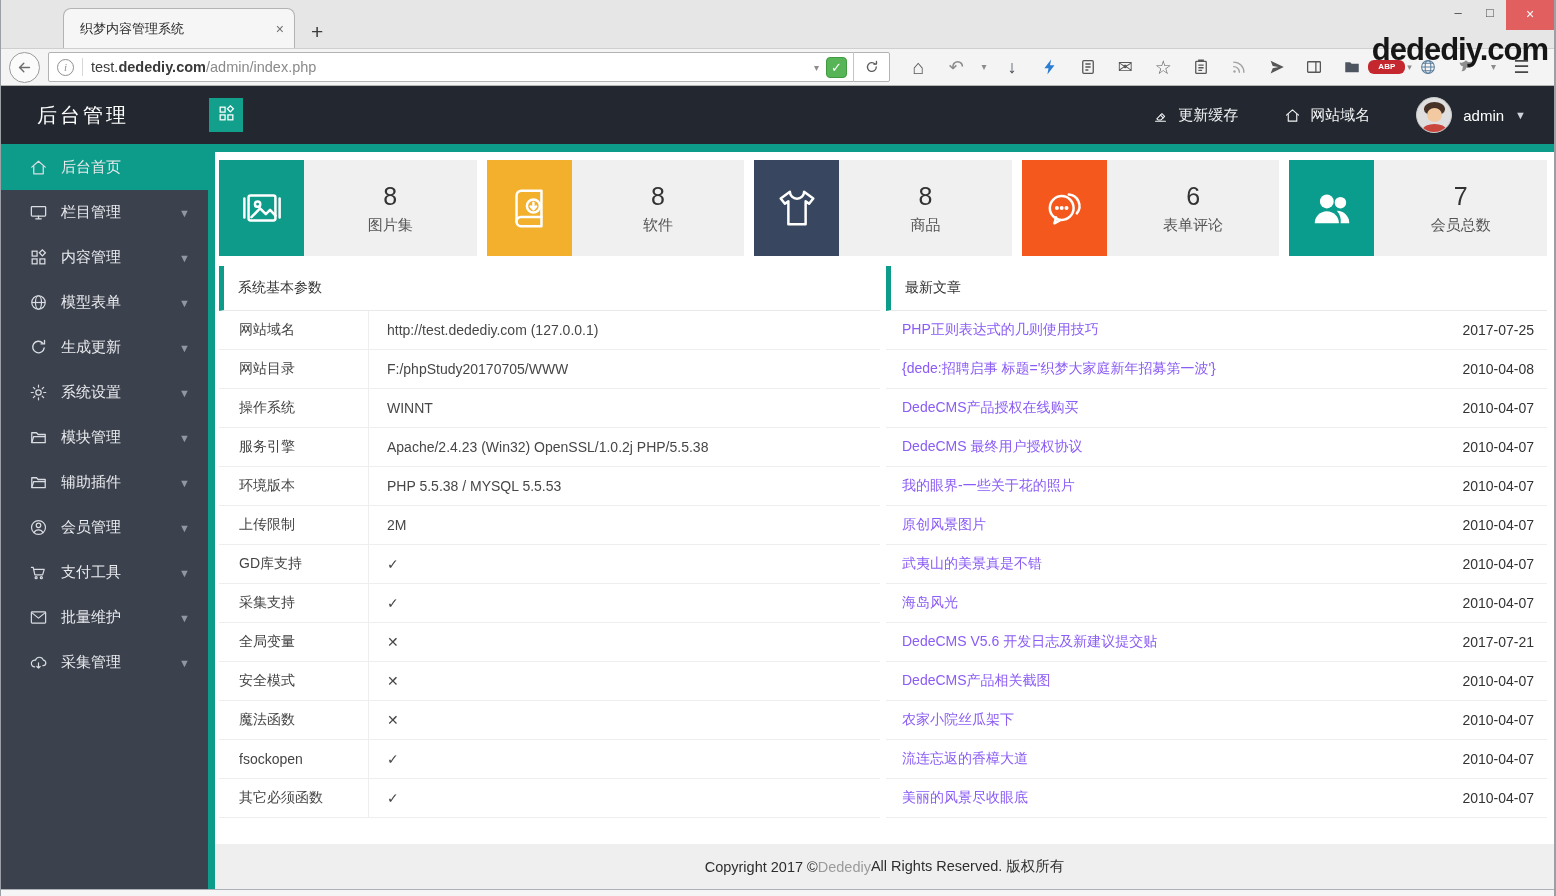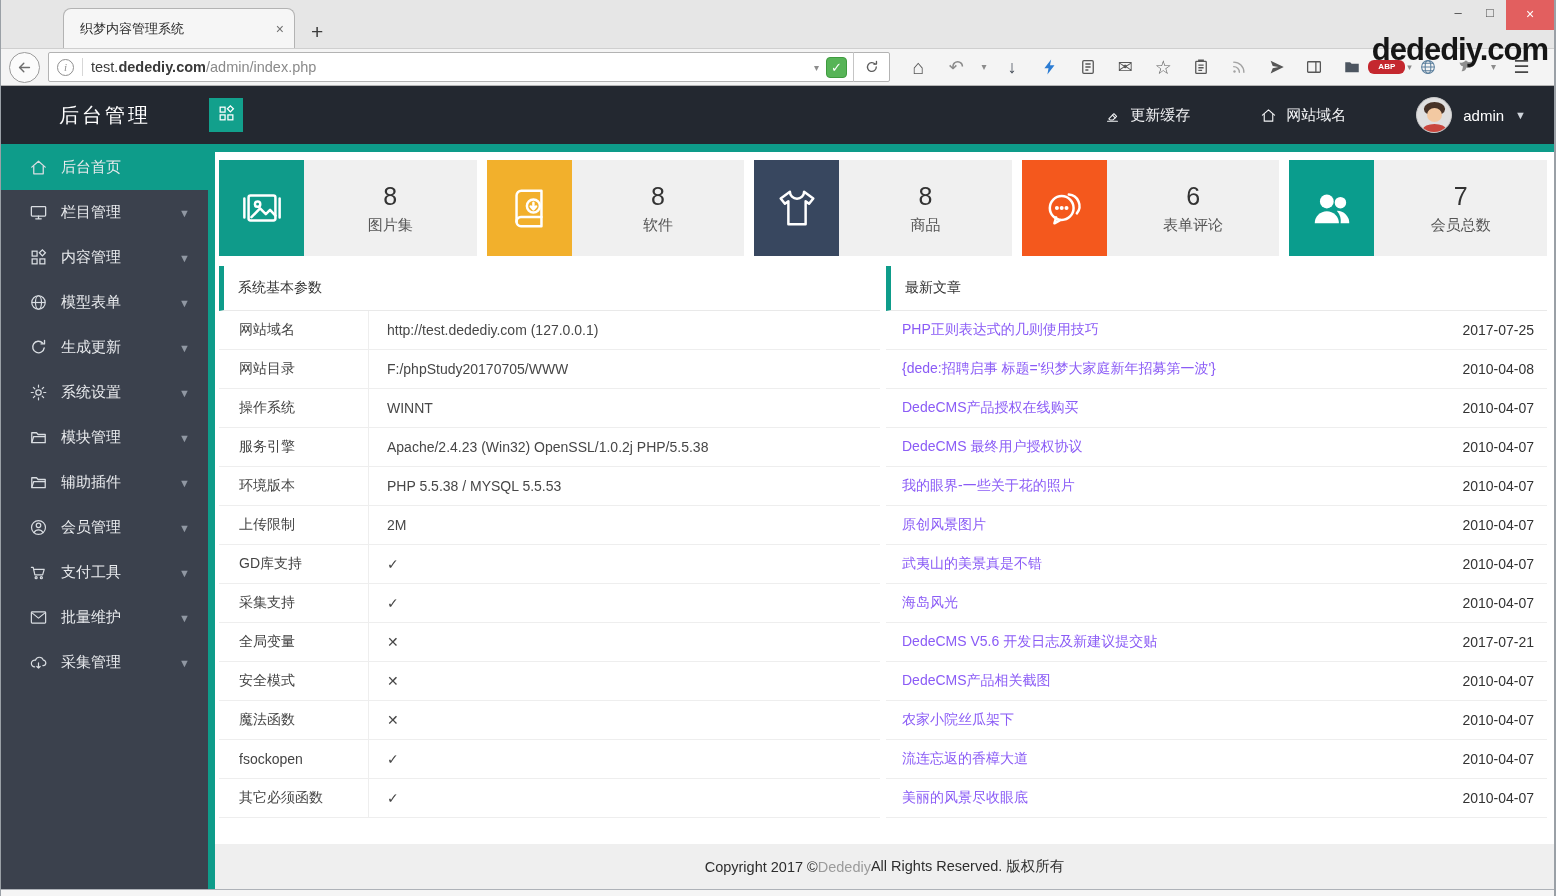--- a/index.html
+++ b/index.html
@@ -37,24 +37,24 @@
   .tbi[data-name="history-dropdown-icon"],.tbi[data-name="extensions-dropdown-icon"]{width:13px}
   .tbi[data-name="thunderbird-icon"]{color:#2b7cd3}
   .tbi[data-name="rss-icon"]{color:#a3a3a3}
   .tbi[data-name="folder-icon"]{color:#4c5560}
   .tbi[data-name="globe-icon"]{color:#5b7f9d}
   .tbi[data-name="plugin-icon"]{color:#8e8e8e}
   .abp{background:#c4272e;color:#fff;font-size:8px;font-weight:bold;padding:3px 10px;border-radius:6px;display:inline-block}
   .tb-caret{font-size:9px;color:#8b8b8b;margin-left:2px}
   
   .admin-header{height:58px;background:#232830;display:flex;align-items:center;color:#fff;position:relative;flex-shrink:0}
-  .admin-title{margin-left:58px;font-size:20px;letter-spacing:3px}
+  .admin-title{margin-left:36px;font-size:20px;letter-spacing:3px}
   .apps-btn{position:absolute;left:208px;top:12px;width:34px;height:34px;background:#12a08c;display:flex;align-items:center;justify-content:center;color:#fff}
   .apps-btn svg{width:19px;height:19px}
-  .admin-actions{margin-left:auto;display:flex;align-items:center;gap:70px;margin-right:28px;font-size:15px}
+  .admin-actions{margin-left:auto;display:flex;align-items:center;gap:46px;margin-right:28px;font-size:15px}
   .haction{display:flex;align-items:center;gap:9px;color:#f2f3f5}
   .haction svg{width:17px;height:17px}
   .admin-user{display:flex;align-items:center;gap:11px}
   .avatar{width:36px;height:36px;border-radius:50%;background:#dfdfdf;position:relative;overflow:hidden;border:1px solid #c9c9c9}
   .av-hair{position:absolute;top:4px;left:7px;width:21px;height:13px;background:#463227;border-radius:50% 50% 42% 42%}
   .av-face{position:absolute;top:10px;left:10px;width:15px;height:14px;background:#f3c9a2;border-radius:50%}
   .av-shirt{position:absolute;bottom:-3px;left:6px;width:23px;height:11px;background:#c9463d;border-radius:50% 50% 0 0}
   .user-caret{font-size:11px;color:#cfd4da}
   
   .main{flex:1;display:flex;min-height:0;background:#fff}

